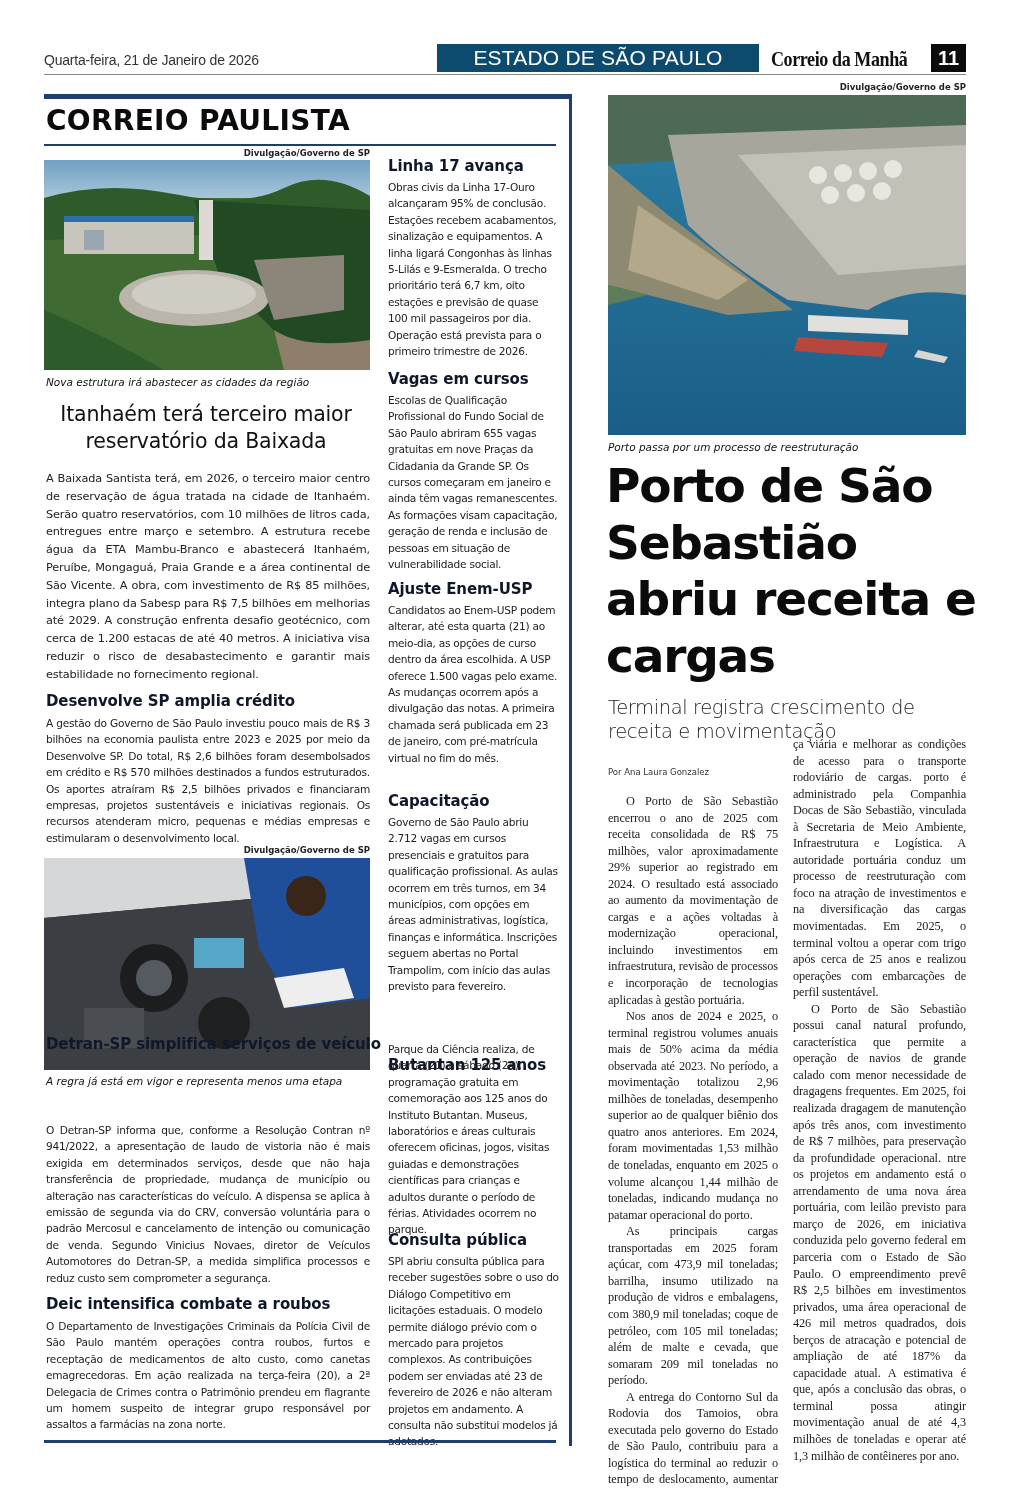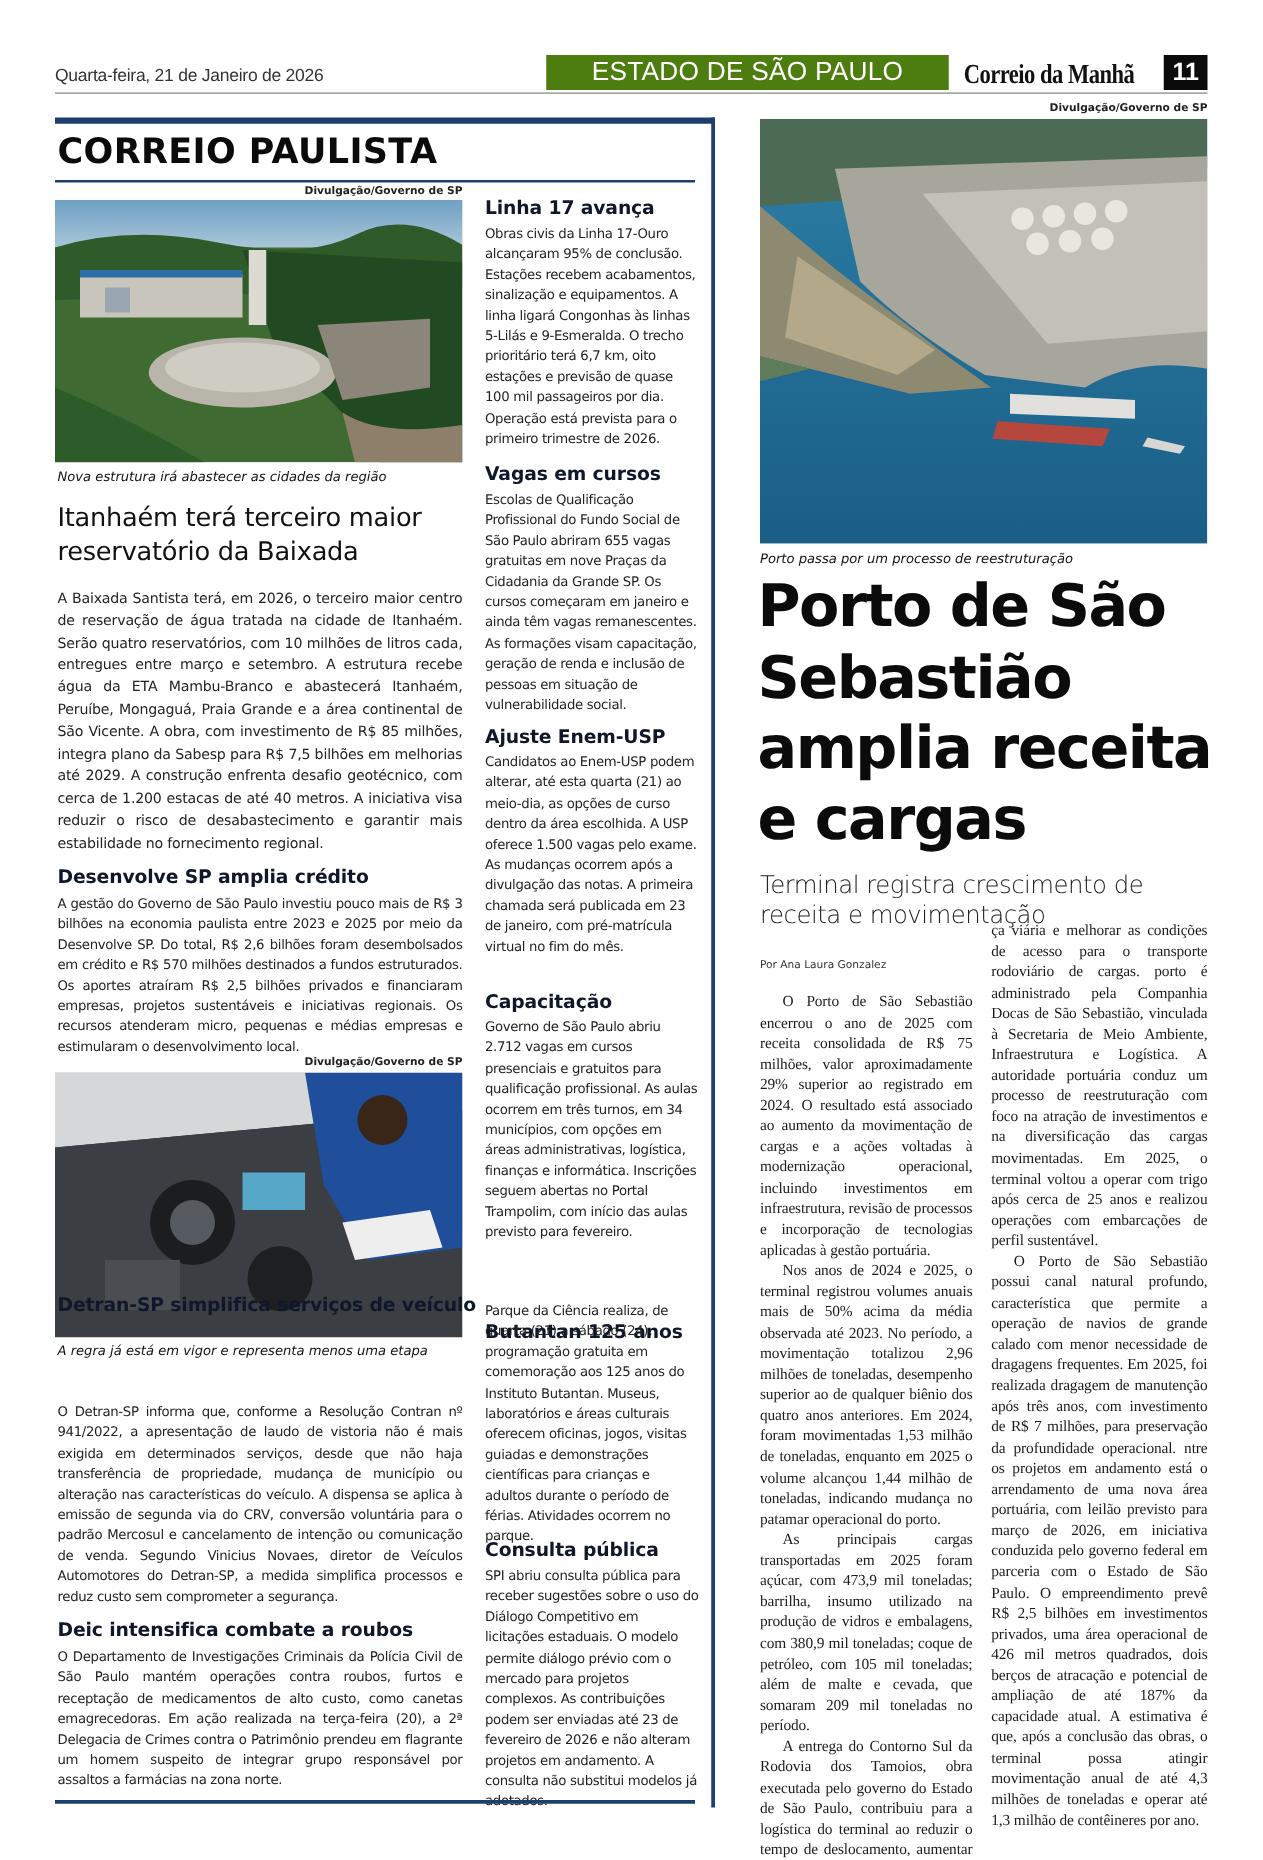--- a/index.html
+++ b/index.html
@@ -2,21 +2,21 @@
 <html><head>
 <meta charset="utf-8">
 <style>
   * { box-sizing: border-box; margin: 0; padding: 0; }
   html, body { width: 1010px; height: 1488px; background: #ffffff; overflow: hidden; }
   body { position: relative; font-family: "DejaVu Sans", sans-serif; color: #1a1a1a; }
 
   
   .masthead { position: absolute; left: 44px; top: 44px; width: 922px; height: 28px; }
   .masthead .date { position: absolute; left: 0; top: 8px; font-family: "Liberation Sans", sans-serif; font-size: 14px; color: #333; letter-spacing: -0.2px; }
-  .masthead .section-box { position: absolute; left: 393px; top: 0; width: 322px; height: 28px; background: #4d7c0f; color: #fff; font-family: "Liberation Sans", sans-serif; font-size: 21px; line-height: 28px; text-align: center; letter-spacing: 0.2px; }
+  .masthead .section-box { position: absolute; left: 393px; top: 0; width: 322px; height: 28px; background: #0c4a6e; color: #fff; font-family: "Liberation Sans", sans-serif; font-size: 21px; line-height: 28px; text-align: center; letter-spacing: 0.2px; }
   .masthead .paper-name { position: absolute; left: 727px; top: 2px; font-family: "Liberation Serif", serif; font-weight: bold; font-size: 22px; letter-spacing: -0.5px; color: #111; transform: scaleX(0.82); transform-origin: left center; }
   .masthead .page-no { position: absolute; left: 887px; top: 0; width: 35px; height: 28px; background: #0b0b0b; color: #fff; font-family: "Liberation Sans", sans-serif; font-weight: bold; font-size: 20px; line-height: 28px; text-align: center; }
   .masthead-rule { position: absolute; left: 44px; top: 74px; width: 922px; height: 1px; background: #888; }
 
   
   .cp-box { position: absolute; left: 44px; top: 94px; width: 528px; height: 1352px; }
   .cp-box .top-bar { position: absolute; left: 0; top: 0; width: 528px; height: 5px; background: #1f3d6e; }
   .cp-box .right-bar { position: absolute; right: 0; top: 0; width: 3px; height: 1352px; background: #1f3d6e; }
   .cp-title { position: absolute; left: 2px; top: 10px; font-family: "DejaVu Sans", sans-serif; font-weight: bold; font-size: 28px; letter-spacing: 0.3px; color: #0b0b0b; }
   .cp-title-rule { position: absolute; left: 0; top: 50px; width: 512px; height: 2px; background: #1f3d6e; }
@@ -80,21 +80,21 @@
     <rect x="155" y="40" width="14" height="60" fill="#dcdad3"></rect>
     <ellipse cx="150" cy="138" rx="75" ry="28" fill="#b9b5ab"></ellipse>
     <ellipse cx="150" cy="134" rx="62" ry="20" fill="#cfccc4"></ellipse>
     <path d="M210 100 L300 95 L300 150 L230 160 Z" fill="#8c857a"></path>
     <path d="M0 150 Q60 175 120 210 L0 210 Z" fill="#2e5b2a"></path>
     <path d="M230 170 Q260 190 326 180 L326 210 L240 210 Z" fill="#8e7f6a"></path>
   </svg>
 </div>
 <div class="caption" style="left:46px; top:376px;">Nova estrutura irá abastecer as cidades da região</div>
 
-<div class="headline-lg" style="left:46px; top:401px; width:320px;">Itanhaém terá terceiro maior reservatório da Baixada</div>
+<div class="headline-lg" style="left:46px; top:401px; width:320px;text-align:center;">Itanhaém terá terceiro maior reservatório da Baixada</div>
 <div class="body-sans" style="left:46px; top:470px; width:324px;">A Baixada Santista terá, em 2026, o terceiro maior centro de reservação de água tratada na cidade de Itanhaém. Serão quatro reservatórios, com 10 milhões de litros cada, entregues entre março e setembro. A estrutura recebe água da ETA Mambu-Branco e abastecerá Itanhaém, Peruíbe, Mongaguá, Praia Grande e a área continental de São Vicente. A obra, com investimento de R$ 85 milhões, integra plano da Sabesp para R$ 7,5 bilhões em melhorias até 2029. A construção enfrenta desafio geotécnico, com cerca de 1.200 estacas de até 40 metros. A iniciativa visa reduzir o risco de desabastecimento e garantir mais estabilidade no fornecimento regional.</div>
 
 <div class="headline-md" style="left:46px; top:692px;">Desenvolve SP amplia crédito</div>
 <div class="body-narrow" style="left:46px; top:715px; width:324px; text-align:justify;">A gestão do Governo de São Paulo investiu pouco mais de R$ 3 bilhões na economia paulista entre 2023 e 2025 por meio da Desenvolve SP. Do total, R$ 2,6 bilhões foram desembolsados em crédito e R$ 570 milhões destinados a fundos estruturados. Os aportes atraíram R$ 2,5 bilhões privados e financiaram empresas, projetos sustentáveis e iniciativas regionais. Os recursos atenderam micro, pequenas e médias empresas e estimularam o desenvolvimento local.</div>
 
 <div class="credit" style="left:200px; top:845px; width:170px;">Divulgação/Governo de SP</div>
 <div class="photo" style="left:44px; top:858px; width:326px; height:212px;">
   <svg width="326" height="212" viewBox="0 0 326 212">
     <rect width="326" height="212" fill="#2b2d30"></rect>
     <path d="M0 0 L326 0 L326 30 L0 60 Z" fill="#d5d7d9"></path>
@@ -160,21 +160,21 @@
     <path d="M0 70 L60 120 L150 190 L185 215 L120 220 L40 200 L0 190 Z" fill="#8e8a72"></path>
     <path d="M30 110 L140 185 L110 205 L20 175 Z" fill="#b3a98a"></path>
     <path d="M200 220 L300 225 L300 240 L200 236 Z" fill="#e1e0dc"></path>
     <path d="M190 242 L280 248 L274 262 L186 256 Z" fill="#b6473f"></path>
     <path d="M310 255 L340 262 L336 268 L306 262 Z" fill="#d8d6d2"></path>
     <path d="M0 190 L40 200 L0 210 Z" fill="#5f7c5a"></path>
   </svg>
 </div>
 <div class="caption port-caption">Porto passa por um processo de reestruturação</div>
 
-<div class="main-headline">Porto de São Sebastião amplia receita e cargas</div>
+<div class="main-headline">Porto de São Sebastião abriu receita e cargas</div>
 <div class="subhead">Terminal registra crescimento de receita e movimentação</div>
 <div class="byline">Por Ana Laura Gonzalez</div>
 
 <div class="body-serif" style="left:608px; top:793px; width:170px;">
   <p>O Porto de São Sebastião encerrou o ano de 2025 com receita consolidada de R$ 75 milhões, valor aproximadamente 29% superior ao registrado em 2024. O resultado está associado ao aumento da movimentação de cargas e a ações voltadas à modernização operacional, incluindo investimentos em infraestrutura, revisão de processos e incorporação de tecnologias aplicadas à gestão portuária.</p>
   <p>Nos anos de 2024 e 2025, o terminal registrou volumes anuais mais de 50% acima da média observada até 2023. No período, a movimentação totalizou 2,96 milhões de toneladas, desempenho superior ao de qualquer biênio dos quatro anos anteriores. Em 2024, foram movimentadas 1,53 milhão de toneladas, enquanto em 2025 o volume alcançou 1,44 milhão de toneladas, indicando mudança no patamar operacional do porto.</p>
   <p>As principais cargas transportadas em 2025 foram açúcar, com 473,9 mil toneladas; barrilha, insumo utilizado na produção de vidros e embalagens, com 380,9 mil toneladas; coque de petróleo, com 105 mil toneladas; além de malte e cevada, que somaram 209 mil toneladas no período.</p>
   <p>A entrega do Contorno Sul da Rodovia dos Tamoios, obra executada pelo governo do Estado de São Paulo, contribuiu para a logística do terminal ao reduzir o tempo de deslocamento, aumentar a seguran-</p>
 </div>
 <div class="body-serif" style="left:793px; top:736px; width:173px;">

